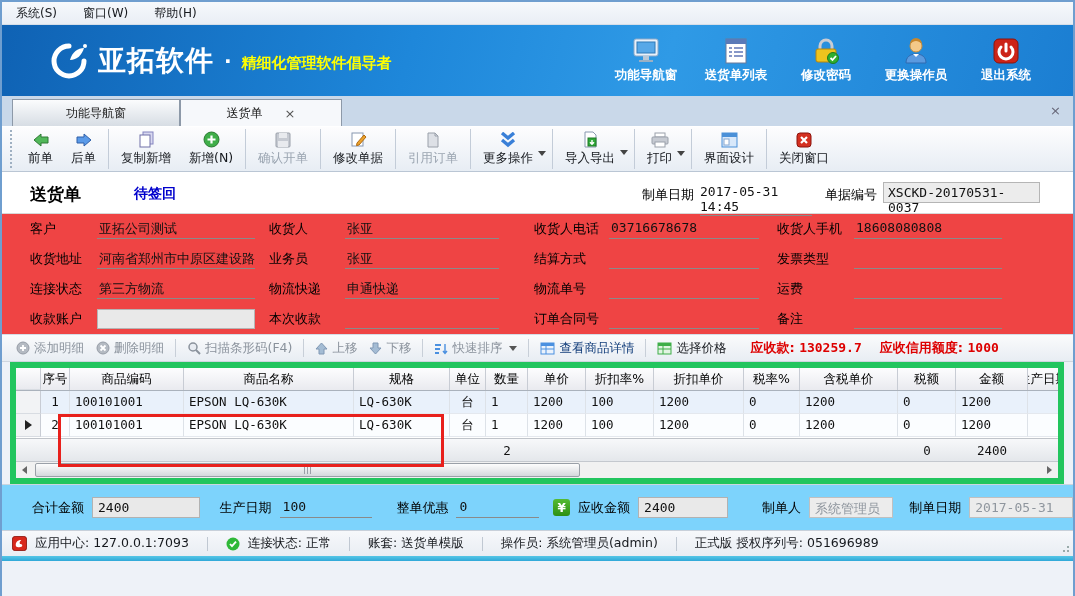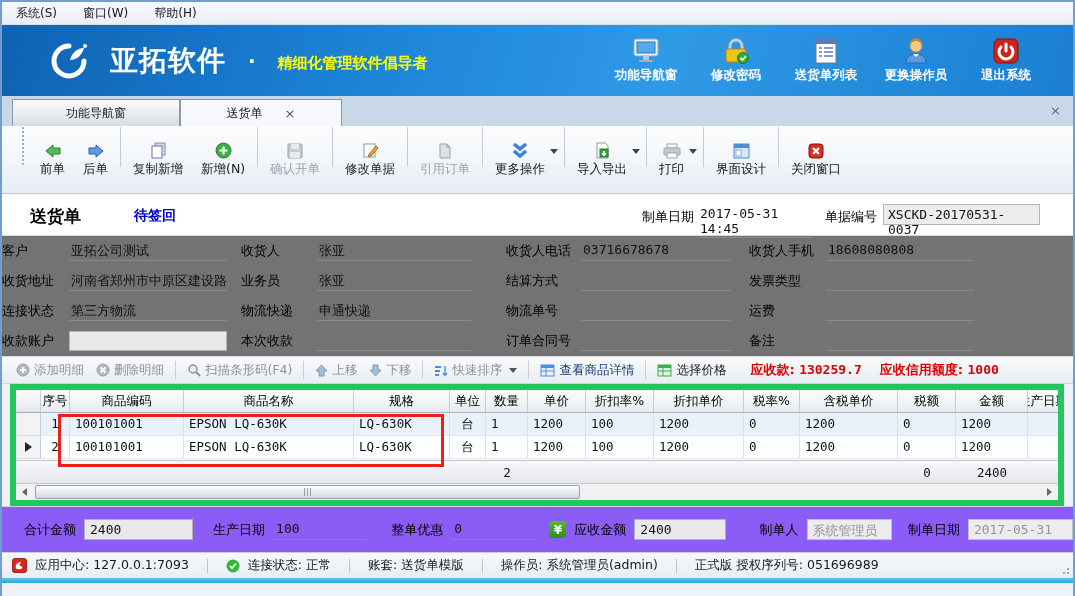--- a/index.html
+++ b/index.html
@@ -14,54 +14,54 @@
 .wincontrols{margin-left:auto;display:flex;gap:3px}
 .wbtn{width:29px;height:16px;border:1px solid #2c5a8c;border-radius:2px;background:linear-gradient(#8fb4dc,#5b88b8);display:flex;align-items:center;justify-content:center;cursor:pointer}
 .wbtn.close{width:38px;background:linear-gradient(#e4735f,#c0392b)}
 .glyph-min{width:9px;height:3px;background:#fff;margin-top:6px}
 .glyph-max{width:9px;height:8px;border:2px solid #fff}
 
 .menubar{height:23px;background:linear-gradient(#f6f9fc,#e9eef5);display:flex;align-items:center;gap:26px;padding-left:14px;flex:0 0 auto;border-bottom:1px solid #d6dee8}
 .menuitem{cursor:pointer;color:#15181d}
 
 .banner{height:71px;background:linear-gradient(105deg,#0f62b4 0%,#1e87da 38%,#2f9ae6 62%,#1b7ed2 100%);display:flex;align-items:center;padding-left:46px;flex:0 0 auto}
-.brand{display:flex;align-items:center;gap:20px}
+.brand{display:flex;align-items:center;gap:8px}
 .brandname{color:#fff;font-size:28px;font-weight:bold;letter-spacing:1px}
 .branddot{color:#fff;font-size:20px;font-weight:bold;margin:0 2px}
 .slogan{color:#ffff00;font-size:15px;font-weight:bold;margin-top:6px}
 .bannernav{margin-left:auto;display:flex;gap:8px;padding-right:26px}
 .bnav{width:82px;display:flex;flex-direction:column;align-items:center;gap:3px;cursor:pointer}
 .bnav .lbl{color:#fff;font-weight:bold;font-size:12.5px;white-space:nowrap}
 
 .tabrow{height:30px;background:#c9d8e9;display:flex;align-items:flex-end;padding-left:10px;flex:0 0 auto;position:relative}
 .tab{height:27px;display:flex;align-items:center;justify-content:center;border:1px solid #8d99a8;border-bottom:none;cursor:pointer}
 .tab.inactive{width:168px;background:linear-gradient(#fbfcfd,#d7dde4);color:#222}
 .tab.active{width:162px;background:#f6f8fb;font-weight:normal;gap:22px}
 .tabx{color:#555;font-size:13px;cursor:pointer}
 .panex{position:absolute;right:12px;top:7px;color:#667;font-size:13px;cursor:pointer}
 
-.toolbar{height:68px;background:linear-gradient(#fdfdfe,#e7edf4);border-top:1px solid #fff;border-bottom:1px solid #bac6d4;display:flex;padding-left:16px;flex:0 0 auto}
+.toolbar{height:46px;background:linear-gradient(#fdfdfe,#e7edf4);border-top:1px solid #fff;border-bottom:1px solid #bac6d4;display:flex;align-items:center;padding-left:4px;flex:0 0 auto}
 .grip{width:5px;height:38px;border-left:2px dotted #9fb0c2;margin:0 4px}
 .tsep{width:1px;height:40px;background:#c3ccd8;margin:0 3px}
 .tbtn{position:relative;display:flex;flex-direction:column;align-items:center;justify-content:center;gap:2px;padding:3px 9px;cursor:pointer;white-space:nowrap}
 .tbtn .lbl{font-size:12.5px;color:#15181d}
 .tbtn.disabled .lbl{color:#9aa4b0}
 .tbtn.caretpad{padding-right:16px}
 .caret{position:absolute;right:3px;top:22px;width:0;height:0;border-left:4px solid transparent;border-right:4px solid transparent;border-top:5px solid #444}
 
 .docheader{height:42px;background:#fff;position:relative;flex:0 0 auto;border-bottom:1px solid #d8d8d8}
 .doctitle{position:absolute;left:28px;top:11px;font-size:17px;font-weight:bold;color:#000}
 .docstatus{position:absolute;left:132px;top:13px;font-size:14px;font-weight:bold;color:#0000cc}
 .dh-label{position:absolute;top:14px;font-size:13px;color:#000}
 .dh-date-label{left:640px}
 .dh-date{position:absolute;left:698px;top:12px;width:112px;border-bottom:1px solid #8a8a8a;font-size:13px;padding-bottom:1px}
 .dh-no-label{left:823px}
 .dh-no{position:absolute;left:881px;top:10px;width:157px;height:21px;background:#ececec;border:1px solid #b5b5b5;font-size:13px;padding:2px 4px}
 
-.formarea{height:120px;background:#737373;flex:0 0 auto;display:grid;grid-template-columns:67px 172px 76px 189px 75px 168px 77px 148px;grid-auto-rows:30px;align-items:center;}
+.formarea{height:120px;background:#ef4444;flex:0 0 auto;display:grid;grid-template-columns:67px 172px 76px 189px 75px 168px 77px 148px;grid-auto-rows:30px;align-items:center;padding-left:28px}
 .flabel{font-size:13px;color:#000;white-space:nowrap}
 .ffield{height:20px;border-bottom:1px solid #8a8a8a;font-size:13px;padding:1px 2px;white-space:nowrap;overflow:hidden}
 .ffield.boxed{background:#e9e9e9;border:1px solid #b5b5b5;height:20px}
 .w1{width:158px}.w2{width:154px}.w3{width:150px}.w4{width:148px}
 
 .detailbar{height:28px;background:linear-gradient(#fafbfc,#e8edf3);border-top:1px solid #d5dce5;border-bottom:1px solid #cfd6df;display:flex;align-items:center;padding-left:8px;flex:0 0 auto;white-space:nowrap}
 .dbtn{display:flex;align-items:center;gap:4px;padding:2px 6px;cursor:pointer}
 .dbtn .lbl{font-size:12.5px;color:#8a929c}
 .dbtn.enabled .lbl{color:#123d7a}
 .dbtn.dark .lbl{color:#15181d}
@@ -85,21 +85,21 @@
 .sumcell{display:flex;align-items:center;justify-content:center}
 
 .hscroll{height:17px;background:#f1f1f1;border-top:1px solid #c4c8ce;position:relative;flex:0 0 auto}
 .sarrow{position:absolute;top:0;width:17px;height:16px;display:flex;align-items:center;justify-content:center;cursor:pointer}
 .sarrow.left{left:0}.sarrow.right{right:0}
 .tri-l{width:0;height:0;border-top:4px solid transparent;border-bottom:4px solid transparent;border-right:5px solid #666}
 .tri-r{width:0;height:0;border-top:4px solid transparent;border-bottom:4px solid transparent;border-left:5px solid #666}
 .sthumb{position:absolute;left:19px;top:1px;width:545px;height:14px;background:linear-gradient(#fdfdfd,#d5d8dc);border:1px solid #9aa0a8;border-radius:2px;cursor:grab;display:flex;align-items:center;justify-content:center;gap:2px}
 .sthumb i{display:block;width:1px;height:8px;background:#9aa0a8}
 
-.footerband{height:46px;background:#8b5cf6;border-top:1px solid #cdd5de;display:flex;align-items:center;padding-left:22px;flex:0 0 auto;white-space:nowrap}
+.footerband{height:46px;background:#7dd3fc;border-top:1px solid #cdd5de;display:flex;align-items:center;padding-left:30px;flex:0 0 auto;white-space:nowrap}
 .flab{font-size:13px;color:#000;margin-right:8px}
 .fbox{height:21px;background:#e9e9e9;border:1px solid #b2b2b2;font-size:13px;padding:2px 5px;overflow:hidden}
 .fbox.dim{color:#8f969e;background:#ececec;border-color:#c0c0c0}
 .fuline{height:20px;border-bottom:1px solid #8a8a8a;font-size:13px;padding:1px 3px}
 .yen{width:17px;height:17px;border-radius:3px;background:linear-gradient(#55bb33,#2e8f12);color:#fff;font-weight:bold;font-size:12px;display:flex;align-items:center;justify-content:center;margin:0 8px 0 14px;cursor:pointer}
 
 .statusbar{height:26px;background:linear-gradient(#f6f8fb,#e9edf3);border-top:1px solid #c8d0da;display:flex;align-items:center;padding:0 10px;gap:8px;flex:0 0 auto;font-size:12.5px;color:#15181d;position:relative}
 .ssep{width:1px;height:14px;background:#c0c8d2;margin:0 10px}
 .gripdots{position:absolute;right:3px;bottom:3px;width:10px;height:10px;background:
  radial-gradient(circle at 8px 8px,#9aa 1px,transparent 1.5px),
@@ -135,42 +135,42 @@
     </div>
     <div class="bannernav">
       <div class="bnav">
         <svg class="icon" width="30" height="26" viewBox="0 0 30 26">
           <rect x="3" y="1" width="24" height="17" rx="2" fill="#e9f1fa" stroke="#8aa8c8"></rect>
           <rect x="6" y="4" width="18" height="11" fill="#57a8e8" stroke="#2f7ab8"></rect>
           <rect x="12" y="18" width="6" height="4" fill="#b8c8d8"></rect>
           <rect x="8" y="22" width="14" height="2" fill="#9ab0c4"></rect>
         </svg>
         <span class="lbl">功能导航窗</span>
-      </div>
-      <div class="bnav">
-        <svg class="icon" width="28" height="26" viewBox="0 0 28 26">
-          <path d="M8 12 V8 a6 6 0 0 1 12 0 V12" fill="none" stroke="#c8ccd4" stroke-width="3"></path>
-          <rect x="4" y="11" width="20" height="13" rx="2" fill="#eec41e" stroke="#b8860b"></rect>
-          <circle cx="21" cy="20" r="5.5" fill="#2fae2f" stroke="#1e7a1e"></circle>
-          <path d="M18.5 20 l2 2 l3.5 -4" stroke="#fff" stroke-width="1.8" fill="none"></path>
-        </svg>
-        <span class="lbl">修改密码</span>
       </div>
       <div class="bnav">
         <svg class="icon" width="26" height="26" viewBox="0 0 26 26">
           <rect x="3" y="1" width="20" height="24" fill="#fff" stroke="#6a7a9a"></rect>
           <rect x="3" y="1" width="20" height="5" fill="#5a7ab8"></rect>
           <rect x="6" y="9" width="3" height="2" fill="#8898c8"></rect>
             <rect x="11" y="9" width="9" height="2" fill="#8898c8"></rect>
           <rect x="6" y="13" width="3" height="2" fill="#8898c8"></rect>
             <rect x="11" y="13" width="9" height="2" fill="#8898c8"></rect>
           <rect x="6" y="17" width="3" height="2" fill="#8898c8"></rect>
             <rect x="11" y="17" width="9" height="2" fill="#8898c8"></rect>
         </svg>
         <span class="lbl">送货单列表</span>
+      </div>
+      <div class="bnav">
+        <svg class="icon" width="28" height="26" viewBox="0 0 28 26">
+          <path d="M8 12 V8 a6 6 0 0 1 12 0 V12" fill="none" stroke="#c8ccd4" stroke-width="3"></path>
+          <rect x="4" y="11" width="20" height="13" rx="2" fill="#eec41e" stroke="#b8860b"></rect>
+          <circle cx="21" cy="20" r="5.5" fill="#2fae2f" stroke="#1e7a1e"></circle>
+          <path d="M18.5 20 l2 2 l3.5 -4" stroke="#fff" stroke-width="1.8" fill="none"></path>
+        </svg>
+        <span class="lbl">修改密码</span>
       </div>
       <div class="bnav">
         <svg class="icon" width="26" height="26" viewBox="0 0 26 26">
           <circle cx="13" cy="8" r="6" fill="#f4c988" stroke="#c89040"></circle>
           <path d="M7 6 a6 6 0 0 1 12 0 c-2 -2 -4 -3 -6 -3 c-2 0 -4 1 -6 3 Z" fill="#c8872c"></path>
           <path d="M3 25 c0 -6 4 -9 10 -9 c6 0 10 3 10 9 Z" fill="#5a9ae0" stroke="#2f6ab0"></path>
           <path d="M10 16 l3 3 l3 -3" fill="#fff"></path>
         </svg>
         <span class="lbl">更换操作员</span>
       </div>

